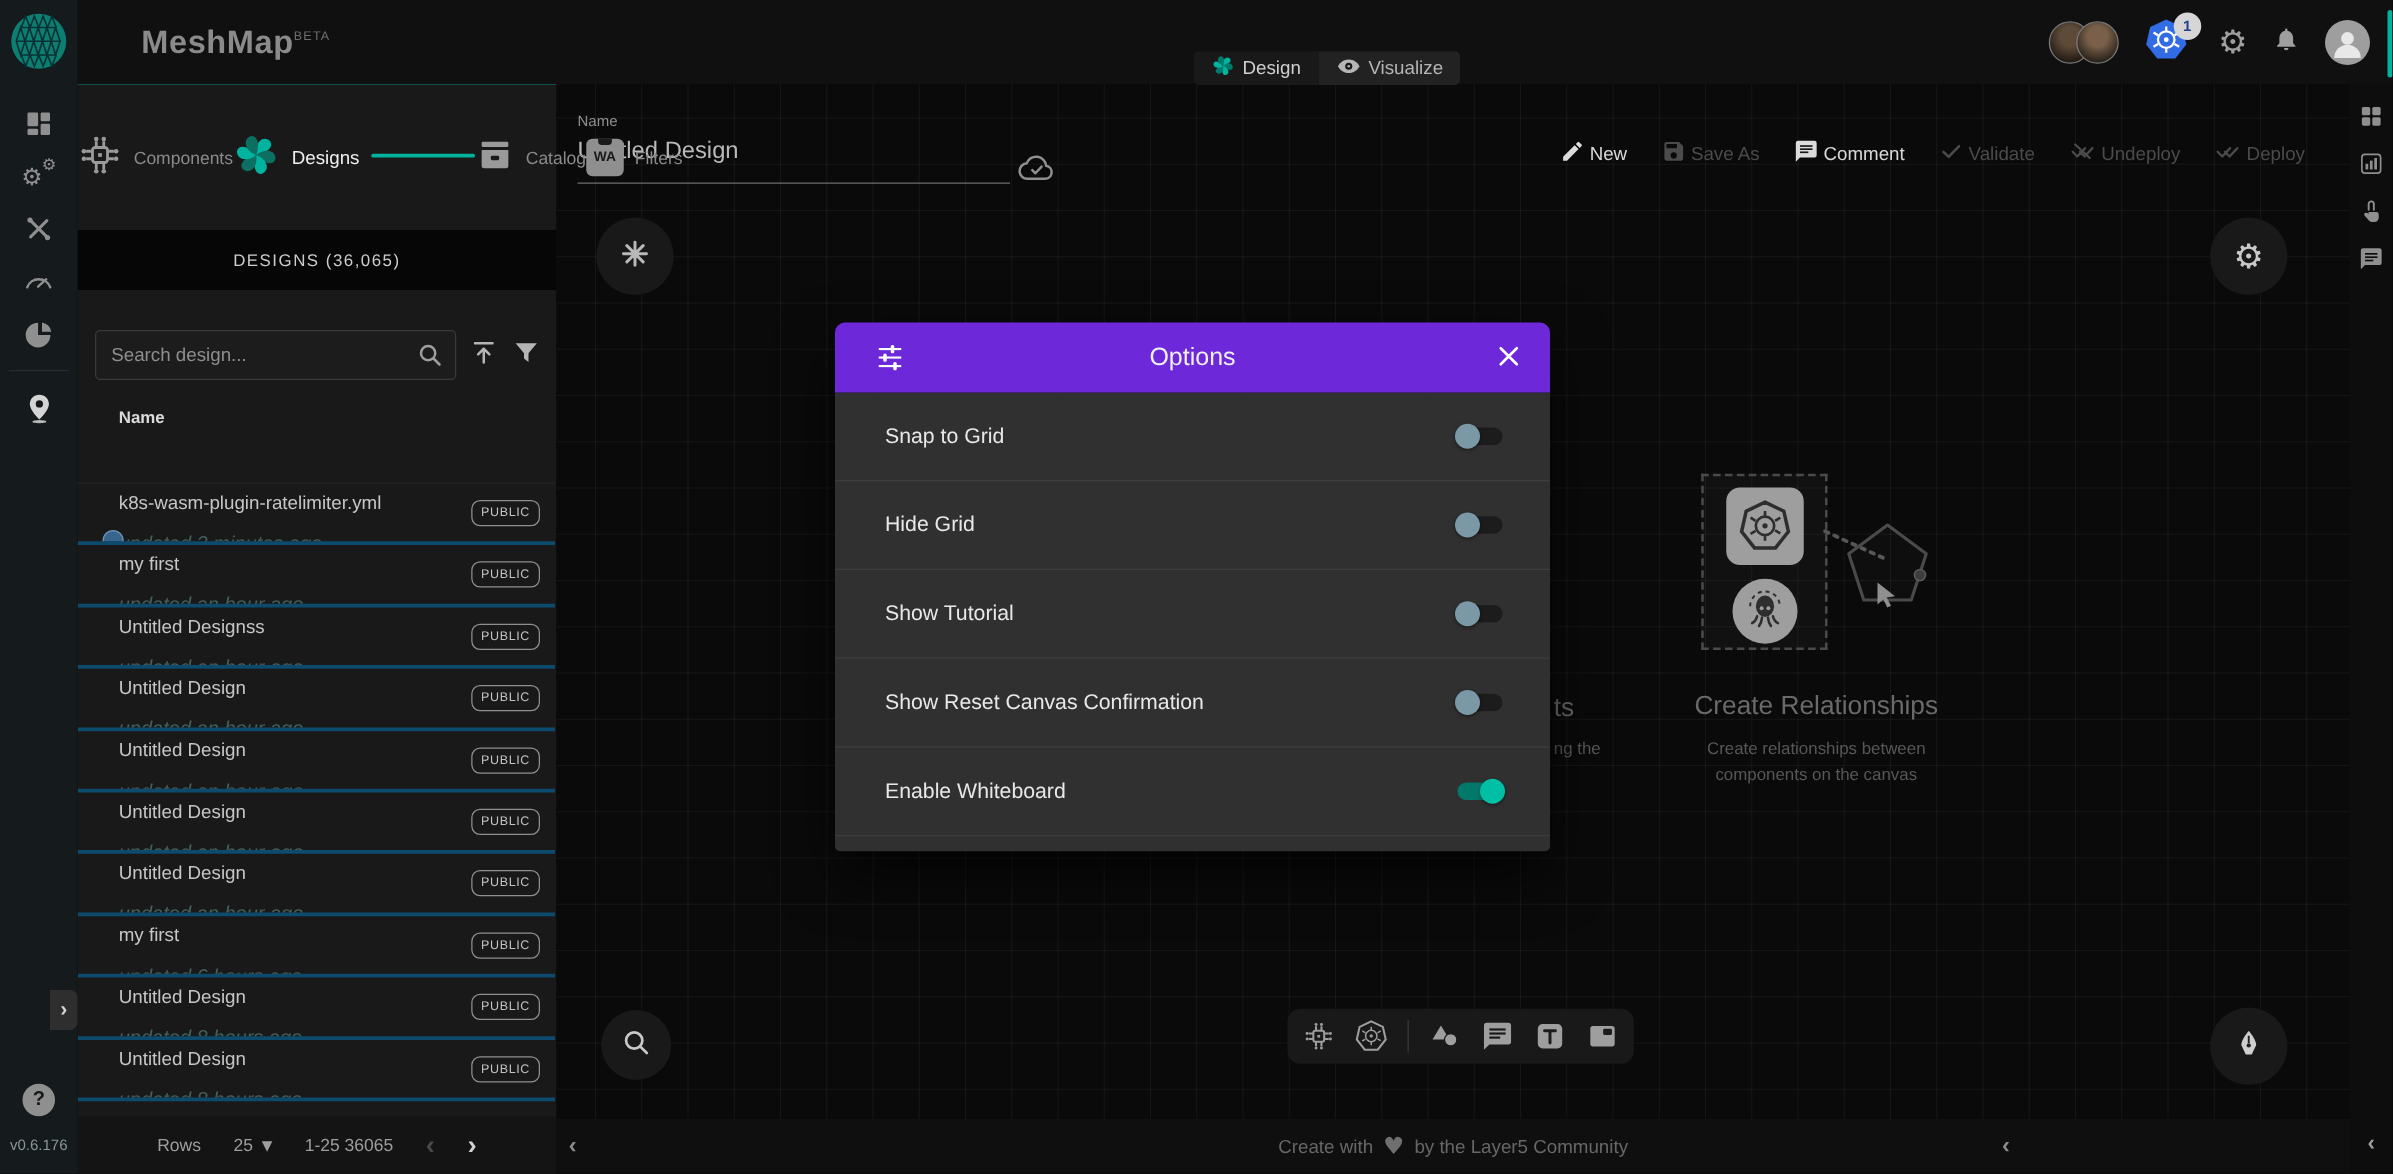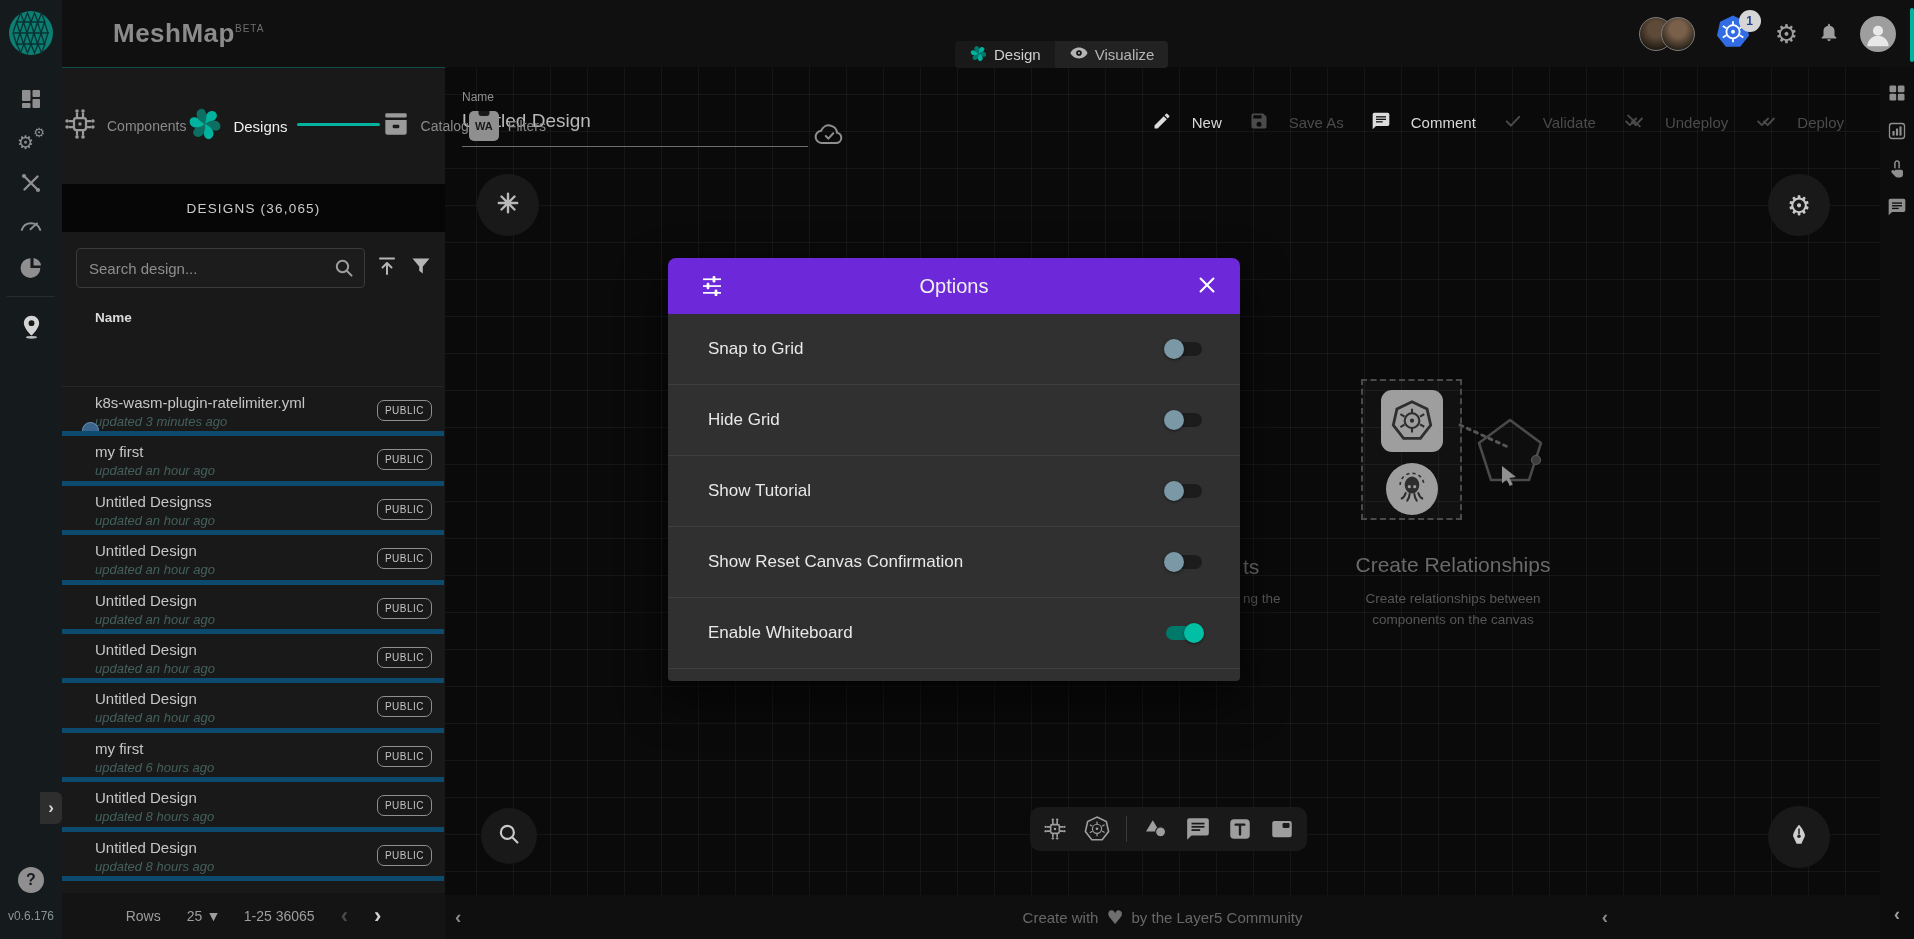--- a/index.html
+++ b/index.html
@@ -54,31 +54,31 @@
   .tab { flex:1; display:flex; flex-direction:row; align-items:center; justify-content:center; gap:9px; cursor:pointer; }
   .tab-label { font-size:14px; color:#8a8a8a; }
   .tab.active .tab-label { color:#efefef; font-size:15px; }
   .tab-underline { width:83px; height:3px; border-radius:3px; background:#00b39f; margin-top:-3px; }
   .wa { width:30px; height:30px; background:#8f8f8f; border-radius:5px; position:relative;
         display:flex; align-items:center; justify-content:center; font-weight:bold; font-size:11px; color:#191919; }
   .wa::before { content:""; position:absolute; top:0; left:50%; transform:translateX(-50%); width:11px; height:5px;
                 background:#191919; border-radius:0 0 3px 3px; }
   .band { height:48px; background:#060606; display:flex; align-items:center; justify-content:center;
           color:#cccccc; font-size:13.5px; letter-spacing:1.2px; }
-  .searchrow { display:flex; align-items:center; padding:16px 12px 10px 14px; gap:10px; }
+  .searchrow { display:flex; align-items:center; padding:32px 12px 10px 14px; gap:10px; }
   .searchbox { flex:1; position:relative; }
   .searchbox input { width:100%; height:40px; background:#1c1c1c; border:1px solid #3a3a3a; border-radius:4px;
                      color:#bdbdbd; font-size:15px; padding:0 36px 0 12px; outline:none; font-family:"Liberation Sans",sans-serif; }
   .searchbox input::placeholder { color:#8e8e8e; }
   .searchbox .mag { position:absolute; right:9px; top:8px; }
   .colhead { padding:12px 0 6px 33px; color:#dadada; font-size:13.5px; font-weight:bold; }
   .rows { position:absolute; top:318px; bottom:48px; left:0; right:1px; overflow:hidden; border-top:1px solid #272727; }
-  .drow { position:relative; height:49.4px; border-bottom:5px solid #0c4a6e; padding:7px 12px 0 33px; cursor:pointer; overflow:hidden; }
+  .drow { position:relative; height:49.4px; border-bottom:3px solid #0c4a6e; padding:7px 12px 0 33px; cursor:pointer; overflow:hidden; }
   .dname { color:#c6c6c6; font-size:15px; white-space:nowrap; overflow:hidden; }
-  .dupd { color:#44605c; font-size:13px; font-style:italic; margin-top:3px; }
+  .dupd { color:#44605c; font-size:16px; font-style:italic; margin-top:16px; }
   .dbadge { position:absolute; right:12px; top:13px; border:1.4px solid #8f8f8f; border-radius:7px;
             color:#c2c2c2; font-size:10px; letter-spacing:.5px; padding:4px 7px; }
   .drow.peek::after { content:""; position:absolute; left:20px; bottom:-8px; width:15px; height:15px;
                       border-radius:50%; background:#39648c; border:1.5px solid #6a93b8; }
   .pager { position:absolute; bottom:0; left:0; right:0; height:46px; background:#141414;
            display:flex; align-items:center; justify-content:center; gap:26px; color:#9e9e9e; font-size:14px; }
   .pager .rpp { display:flex; align-items:center; gap:7px; cursor:pointer; }
   .pager .caret { font-size:11px; }
   .pgbtn { font-size:22px; font-weight:bold; line-height:1; cursor:pointer; color:#d0d0d0; }
   .pgbtn.disabled { color:#4a4a4a; cursor:default; }
@@ -86,21 +86,21 @@
   
   #canvas { position:absolute; left:445px; top:67px; width:1435px; bottom:44px; background-color:#0a0a0a;
             background-image:linear-gradient(rgba(255,255,255,.05) 1px, transparent 1px),
                              linear-gradient(90deg, rgba(255,255,255,.05) 1px, transparent 1px);
             background-size:37px 37px; background-position:-6px -10px; overflow:hidden; }
   .namebox { position:absolute; left:17px; top:23px; width:346px; border-bottom:1px solid #6e6e6e; padding-bottom:14px; }
   .namebox .lbl { color:#8f8f8f; font-size:12px; }
   .namebox .val { color:#b9b9b9; font-size:19px; margin-top:6px; }
   .cloudsave { position:absolute; left:368px; top:52px; }
   .toolbar { position:absolute; right:36px; top:44px; display:flex; align-items:center; gap:27px; }
-  .tbitem { display:flex; align-items:center; gap:20px; font-size:15px; color:#d9d9d9; cursor:pointer; }
+  .tbitem { display:flex; align-items:center; gap:4px; font-size:15px; color:#d9d9d9; cursor:pointer; }
   .tbitem.disabled { color:#4b4b4b; cursor:default; }
   .cbtn { position:absolute; border-radius:50%; background:#191919; display:flex; align-items:center;
           justify-content:center; cursor:pointer; }
   .cbtn.tl { left:32px; top:107px; width:62px; height:62px; }
   .cbtn.tr { right:50px; top:107px; width:62px; height:62px; }
   .cbtn.bl { left:36px; top:741px; width:56px; height:56px; }
   .cbtn.br { right:50px; top:739px; width:62px; height:62px; }
   .cbtn .glyph { font-size:27px; color:#c9c9c9; }
   .dock { position:absolute; left:585px; top:740px; height:44px; background:#191919; border-radius:10px;
           display:flex; align-items:center; padding:0 12px; gap:16px; }

